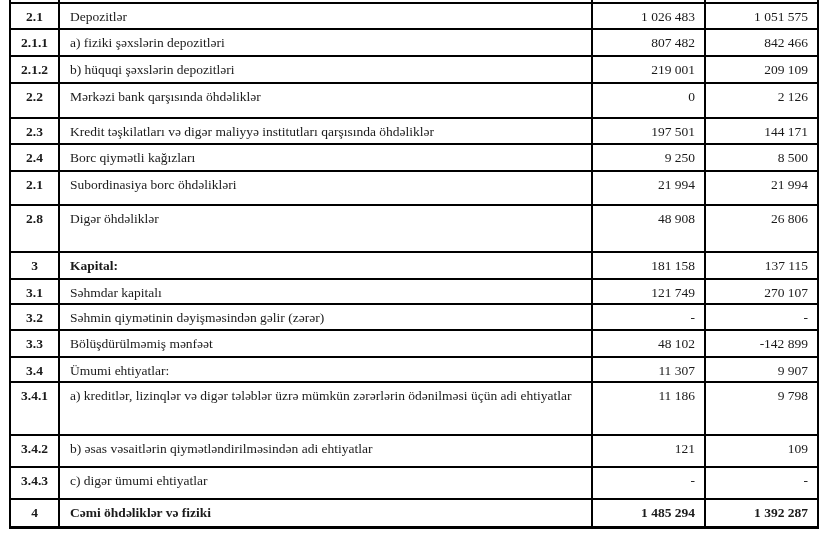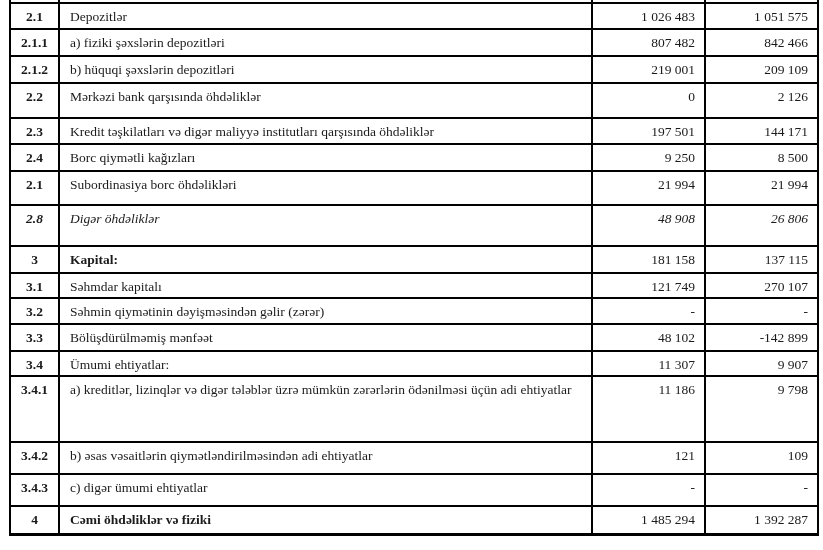--- a/index.html
+++ b/index.html
@@ -54,21 +54,21 @@
   td.desc-cell {
     text-align: left;
     padding: 4px 8px 2px 10px;
   }
   td.val-cell {
     text-align: right;
     padding: 4px 9px 2px 2px;
     white-space: nowrap;
   }
   tr.desc-bold td.desc-cell { font-weight: bold; }
-  tr.values-bold td.val-cell { font-weight: normal; margin-left: 10px; }
+  tr.values-bold td.val-cell { font-weight: bold; margin-left: 10px; }
   tr.last-row td { border-bottom-width: 3px; }
 </style>
 </head>
 <body>
 
 <div class="page">
   <table class="fin-table">
     <colgroup>
       <col class="c-code">
       <col class="c-desc">
@@ -117,21 +117,21 @@
     <td class="desc-cell">Borc qiymətli kağızları</td>
     <td class="val-cell">9 250</td>
     <td class="val-cell">8 500</td>
   </tr>
         <tr style="height: 34px;">
     <td class="code-cell">2.1</td>
     <td class="desc-cell">Subordinasiya borc öhdəlikləri</td>
     <td class="val-cell">21 994</td>
     <td class="val-cell">21 994</td>
   </tr>
-        <tr style="height: 41px; font-style: italic;">
+        <tr style="height: 47px;">
     <td class="code-cell">2.8</td>
     <td class="desc-cell">Digər öhdəliklər</td>
     <td class="val-cell">48 908</td>
     <td class="val-cell">26 806</td>
   </tr>
         <tr class="desc-bold" style="height: 27px;">
     <td class="code-cell">3</td>
     <td class="desc-cell">Kapital:</td>
     <td class="val-cell">181 158</td>
     <td class="val-cell">137 115</td>
@@ -153,21 +153,21 @@
     <td class="desc-cell">Bölüşdürülməmiş mənfəət</td>
     <td class="val-cell">48 102</td>
     <td class="val-cell">-142 899</td>
   </tr>
         <tr style="height: 24px;">
     <td class="code-cell">3.4</td>
     <td class="desc-cell">Ümumi ehtiyatlar:</td>
     <td class="val-cell">11 307</td>
     <td class="val-cell">9 907</td>
   </tr>
-        <tr style="height: 66px;">
+        <tr style="height: 53px;">
     <td class="code-cell">3.4.1</td>
     <td class="desc-cell">a) kreditlər, lizinqlər və digər tələblər üzrə mümkün zərərlərin ödənilməsi üçün adi ehtiyatlar</td>
     <td class="val-cell">11 186</td>
     <td class="val-cell">9 798</td>
   </tr>
         <tr style="height: 32px;">
     <td class="code-cell">3.4.2</td>
     <td class="desc-cell">b) əsas vəsaitlərin qiymətləndirilməsindən adi ehtiyatlar</td>
     <td class="val-cell">121</td>
     <td class="val-cell">109</td>

